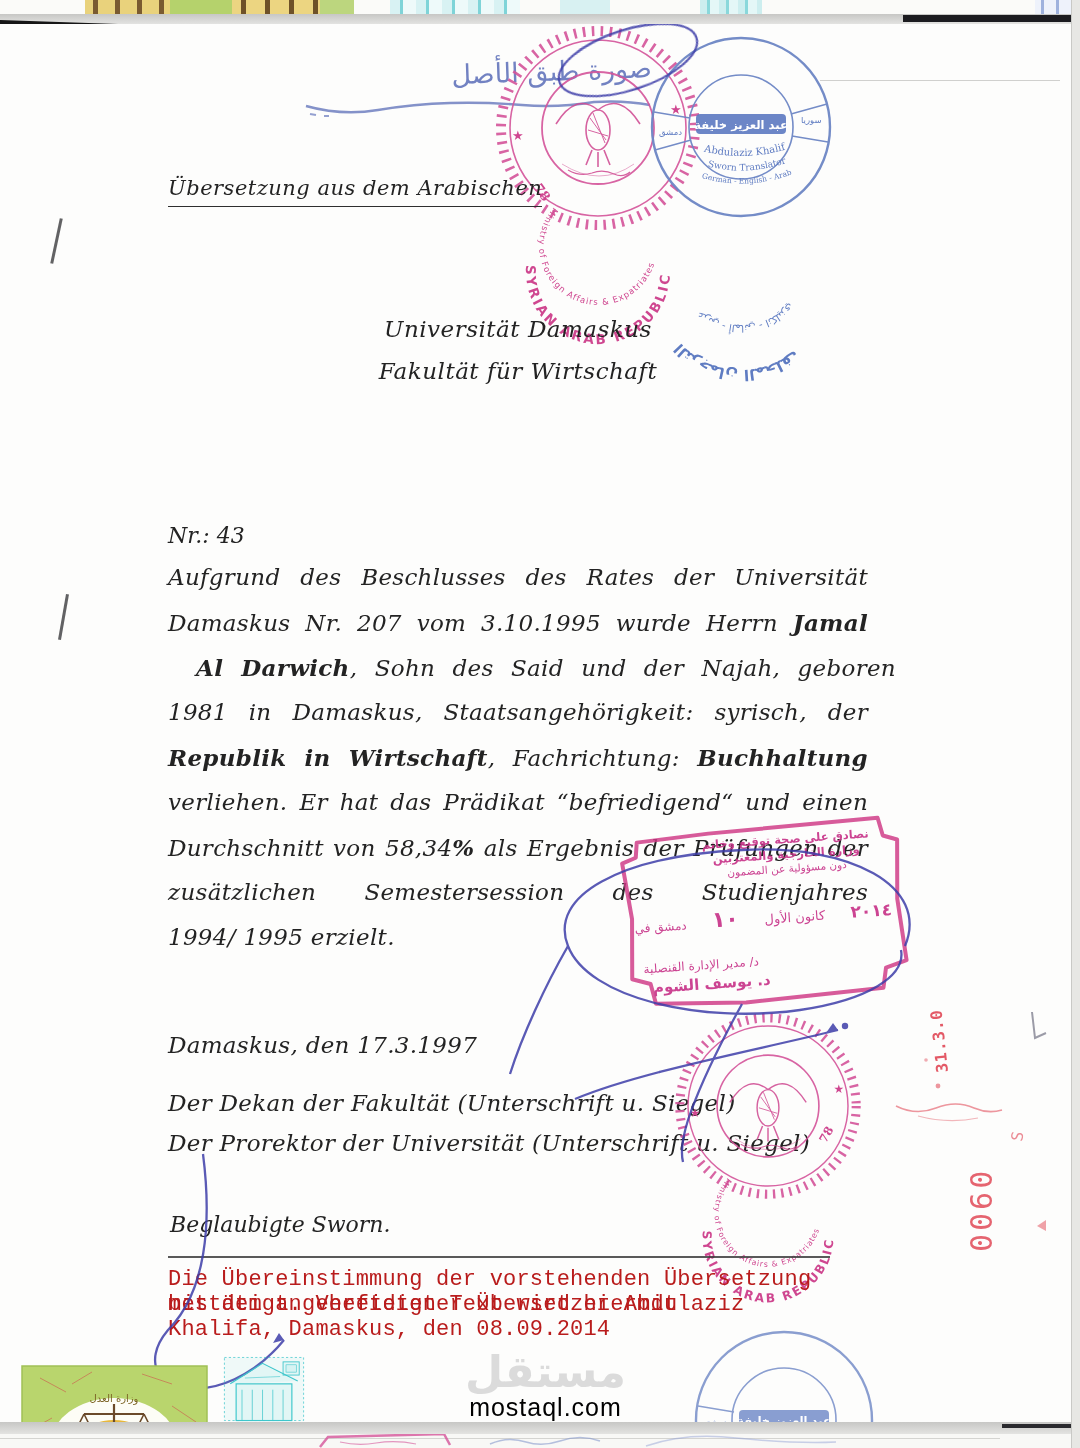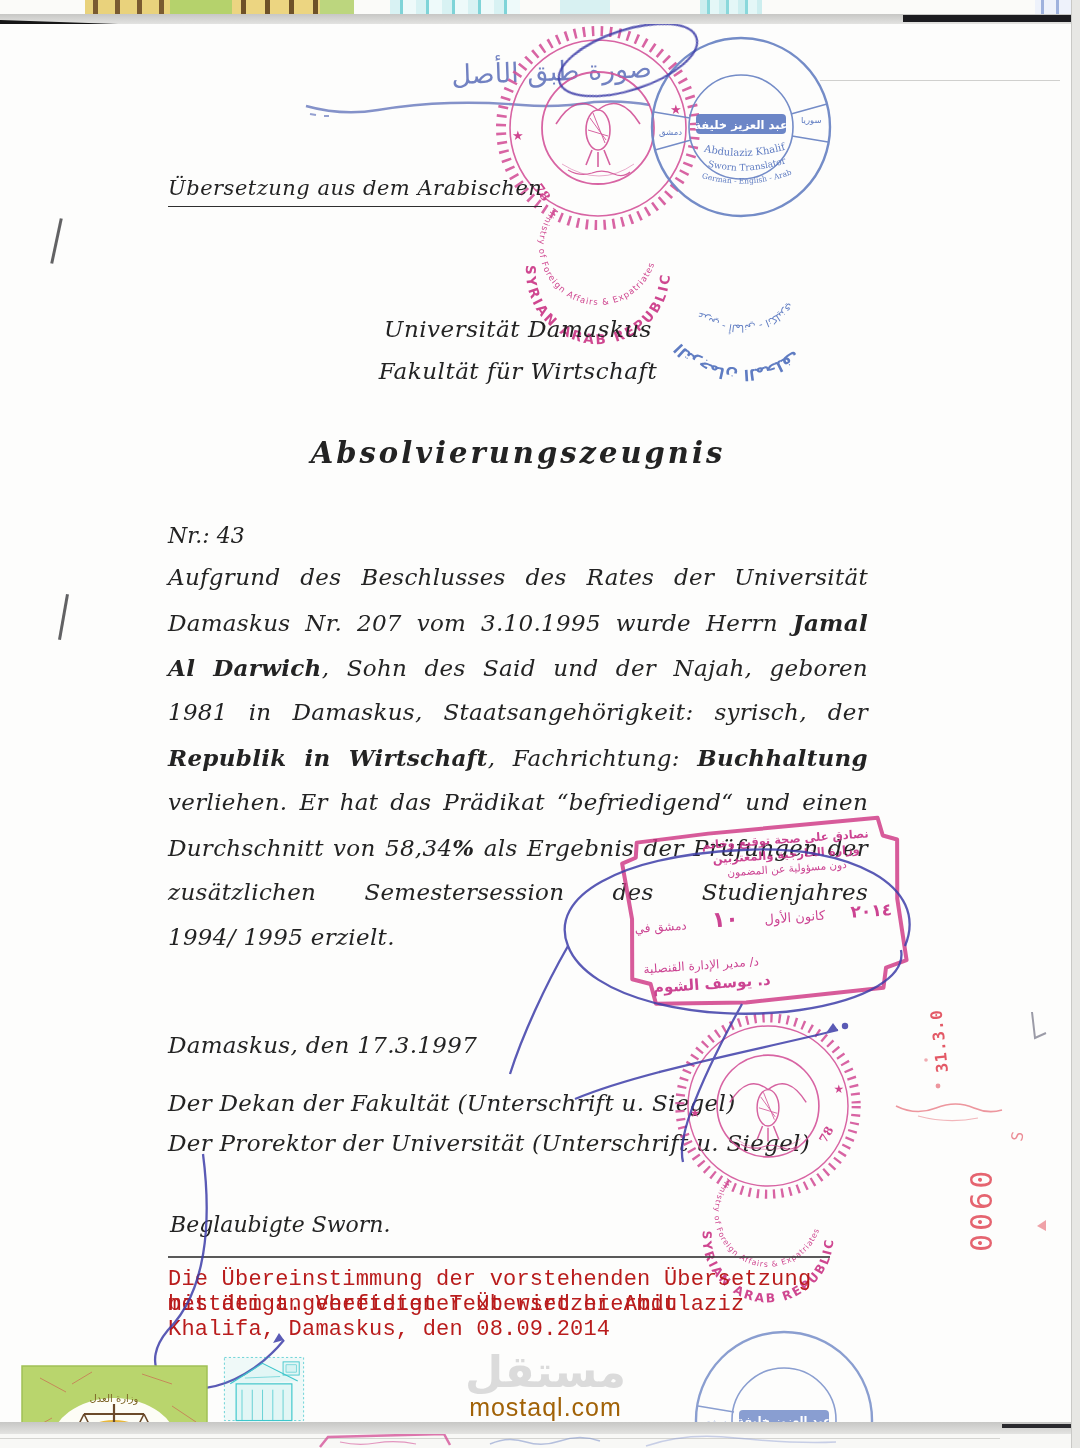--- a/index.html
+++ b/index.html
@@ -21,21 +21,21 @@
   .sigline{font-size:23px;letter-spacing:.3px;}
   .cert{font-family:Liberation Mono, monospace;font-style:normal;font-size:22px;color:#b91c1c;letter-spacing:.2px;}
   .rule{height:2px;background:#3c3c3c;opacity:.85;}
   .ar{font-family:"DejaVu Sans",sans-serif;font-style:normal;direction:rtl;}
   
   .consular{left:618px;top:798px;width:290px;height:184px;transform:rotate(-4deg);color:#c8358a;opacity:.92;}
   .consular .in{position:absolute;font-family:"DejaVu Sans",sans-serif;direction:rtl;}
   
   .wm{left:438px;top:1322px;width:215px;text-align:center;font-style:normal;}
   .wm .a{font-family:"DejaVu Sans",sans-serif;font-size:44px;font-weight:700;color:#dbdbdb;}
-  .wm .d{font-family:"Liberation Sans",sans-serif;font-size:25px;color:#a16207;letter-spacing:1px;margin-top:-4px;}
+  .wm .d{font-family:"Liberation Sans",sans-serif;font-size:25px;color:#000000;letter-spacing:1px;margin-top:-4px;}
   .staple{width:3px;height:46px;background:#3b3b3d;opacity:.8;}
   .hw{color:#5064b4;font-size:27px;opacity:.8;transform:rotate(-2deg);letter-spacing:2px;}
   svg{overflow:visible;}
   .frag{position:absolute;top:0;height:14px;}
 </style>
 </head>
 <body>
 
 <div class="screen">
 
@@ -133,28 +133,27 @@
       </text>
     </svg>
 
     <div class="abs doc" style="left:168px;top:152px;">
       <span class="hdr-note">Übersetzung aus dem Arabischen</span>
     </div>
 
     <div class="abs doc center-line" style="top:292px;">Universität Damaskus</div>
     <div class="abs doc center-line" style="top:334px;">Fakultät für Wirtschaft</div>
 
-    <div class="abs doc title" style="top:412px;">Absolvierungszeugnis</div>
 
     <div class="abs doc" style="left:168px;top:482px;font-size:22px;margin-top:17px;">Nr.: 43</div>
 
     <div class="abs" style="left:0;top:531px;width:1072px;">
       <div class="abs doc bline" style="top:0;"><span>Aufgrund des Beschlusses des Rates der Universität</span></div>
       <div class="abs doc bline" style="top:45px;"><span>Damaskus Nr. 207 vom 3.10.1995 wurde Herrn </span><b>Jamal</b></div>
-      <div class="abs doc bline" style="top:90px;"><b>Al Darwich</b><span>, Sohn des Said und der Najah, geboren</span></div>
+      <div class="abs doc bline" style="top:90px;margin-left:28px;"><b>Al Darwich</b><span>, Sohn des Said und der Najah, geboren</span></div>
       <div class="abs doc bline" style="top:135px;"><span>1981 in Damaskus, Staatsangehörigkeit: syrisch, der</span></div>
       <div class="abs doc bline" style="top:180px;"><b>Republik in Wirtschaft</b><span>, Fachrichtung: </span><b>Buchhaltung</b></div>
       <div class="abs doc bline" style="top:225px;"><span>verliehen. Er hat das Prädikat “befriedigend“ und einen</span></div>
       <div class="abs doc bline" style="top:270px;"><span>Durchschnitt von 58,34</span><b>%</b><span> als Ergebnis der Prüfungen der</span></div>
       <div class="abs doc bline" style="top:315px;"><span>zusätzlichen Semestersession des Studienjahres</span></div>
       <div class="abs doc bline noj" style="top:360px;"><span>1994/ 1995 erzielt.</span></div>
     </div>
 
     <div class="abs consular">
       <svg width="290" height="184" viewBox="0 0 290 184">

